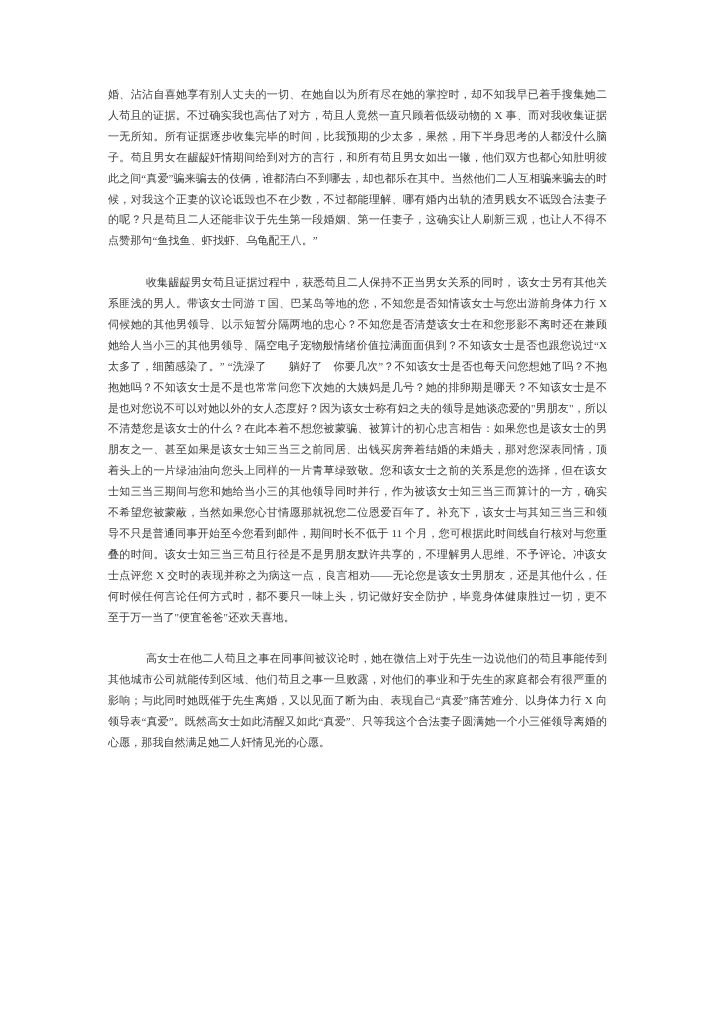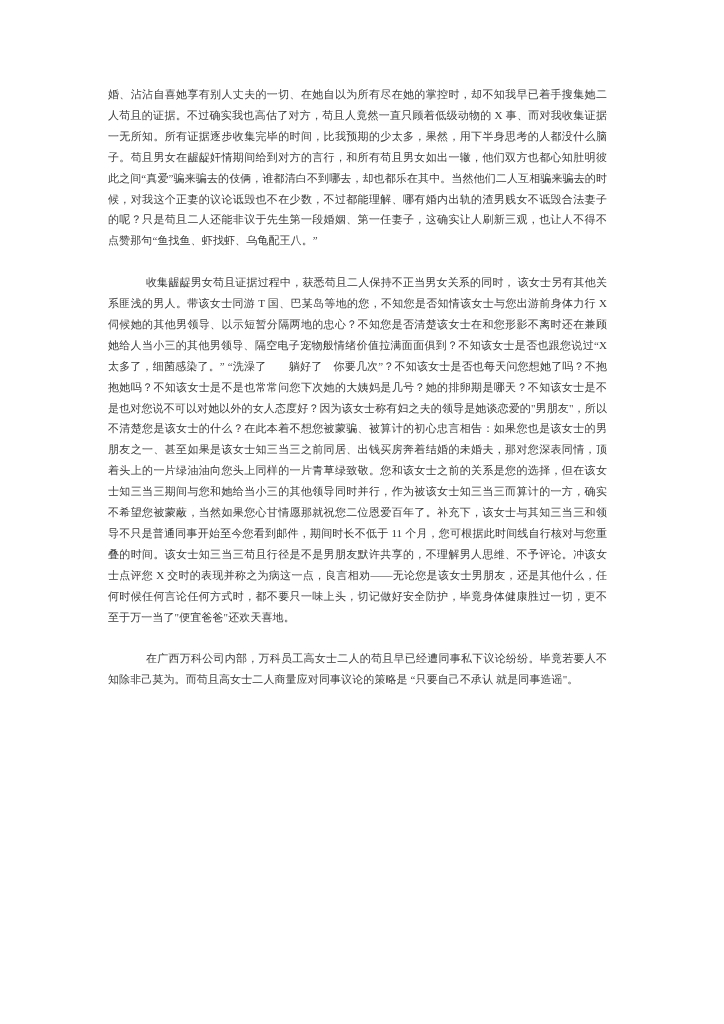--- a/index.html
+++ b/index.html
@@ -44,15 +44,15 @@
     font-family: Liberation Serif, serif;
   }
 </style>
 </head>
 <body>
 
 <div class="page">
   <div class="text-column">
     <p>婚、沾沾自喜她享有别人丈夫的一切、在她自以为所有尽在她的掌控时，却不知我早已着手搜集她二人苟且的证据。不过确实我也高估了对方，苟且人竟然一直只顾着低级动物的 X 事、而对我收集证据一无所知。所有证据逐步收集完毕的时间，比我预期的少太多，果然，用下半身思考的人都没什么脑子。苟且男女在龌龊奸情期间给到对方的言行，和所有苟且男女如出一辙，他们双方也都心知肚明彼此之间“真爱”骗来骗去的伎俩，谁都清白不到哪去，却也都乐在其中。当然他们二人互相骗来骗去的时候，对我这个正妻的议论诋毁也不在少数，不过都能理解、哪有婚内出轨的渣男贱女不诋毁合法妻子的呢？只是苟且二人还能非议于先生第一段婚姻、第一任妻子，这确实让人刷新三观，也让人不得不点赞那句“鱼找鱼、虾找虾、乌龟配王八。”</p>
     <p class="indented">收集龌龊男女苟且证据过程中，获悉苟且二人保持不正当男女关系的同时， 该女士另有其他关系匪浅的男人。带该女士同游 T 国、巴某岛等地的您，不知您是否知情该女士与您出游前身体力行 X 伺候她的其他男领导、以示短暂分隔两地的忠心？不知您是否清楚该女士在和您形影不离时还在兼顾她给人当小三的其他男领导、隔空电子宠物般情绪价值拉满面面俱到？不知该女士是否也跟您说过“X 太多了，细菌感染了。” “洗澡了　　躺好了　你要几次”？不知该女士是否也每天问您想她了吗？不抱抱她吗？不知该女士是不是也常常问您下次她的大姨妈是几号？她的排卵期是哪天？不知该女士是不是也对您说不可以对她以外的女人态度好？因为该女士称有妇之夫的领导是她谈恋爱的"男朋友"，所以不清楚您是该女士的什么？在此本着不想您被蒙骗、被算计的初心忠言相告：如果您也是该女士的男朋友之一、甚至如果是该女士知三当三之前同居、出钱买房奔着结婚的未婚夫，那对您深表同情，顶着头上的一片绿油油向您头上同样的一片青草绿致敬。您和该女士之前的关系是您的选择，但在该女士知三当三期间与您和她给当小三的其他领导同时并行，作为被该女士知三当三而算计的一方，确实不希望您被蒙蔽，当然如果您心甘情愿那就祝您二位恩爱百年了。补充下，该女士与其知三当三和领导不只是普通同事开始至今您看到邮件，期间时长不低于 11 个月，您可根据此时间线自行核对与您重叠的时间。该女士知三当三苟且行径是不是男朋友默许共享的，不理解男人思维、不予评论。冲该女士点评您 X 交时的表现并称之为病这一点，良言相劝——无论您是该女士男朋友，还是其他什么，任何时候任何言论任何方式时，都不要只一味上头，切记做好安全防护，毕竟身体健康胜过一切，更不至于万一当了"便宜爸爸"还欢天喜地。</p>
-    <p class="indented">在广西万科公司内部，万科员工高女士二人的苟且早已经遭同事私下议论纷纷。毕竟若要人不知除非己莫为。而苟且高女士二人商量应对同事议论的策略是 “只要自己不承认 就是同事造谣"。</p>
+    <p class="indented">高女士在他二人苟且之事在同事间被议论时，她在微信上对于先生一边说他们的苟且事能传到其他城市公司就能传到区域、他们苟且之事一旦败露，对他们的事业和于先生的家庭都会有很严重的影响；与此同时她既催于先生离婚，又以见面了断为由、表现自己“真爱”痛苦难分、以身体力行 X 向领导表“真爱”。既然高女士如此清醒又如此“真爱”、只等我这个合法妻子圆满她一个小三催领导离婚的心愿，那我自然满足她二人奸情见光的心愿。</p>
   </div>
 </div>
 
 </body></html>

